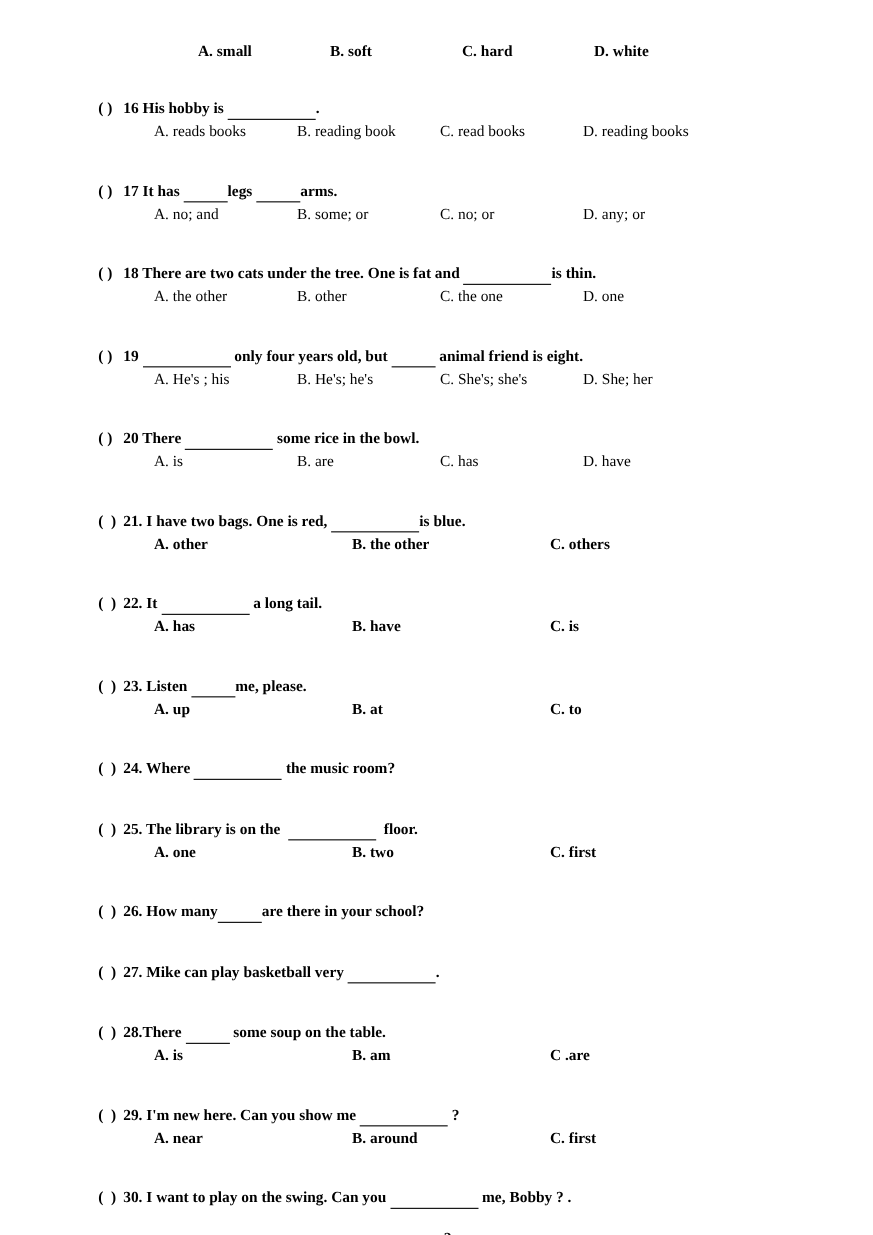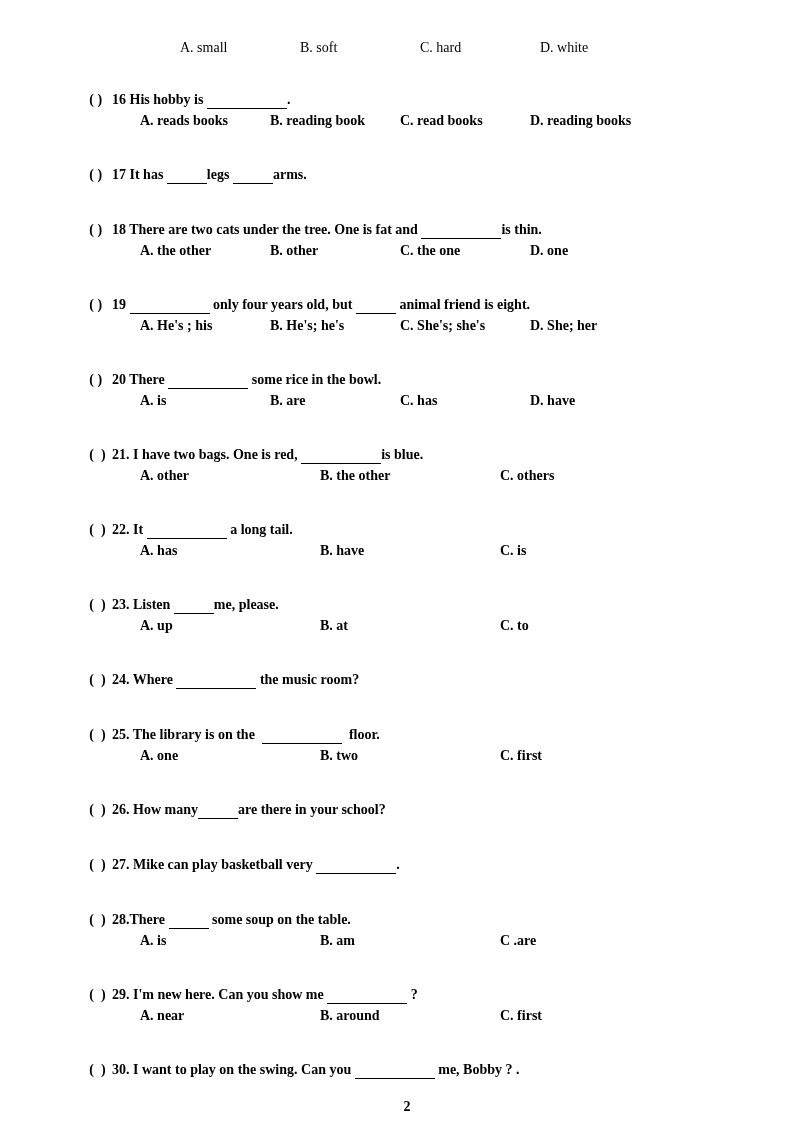--- a/index.html
+++ b/index.html
@@ -66,32 +66,32 @@
       display: inline-block;
       border-bottom: 1px solid #000;
       min-width: 80px;
     }
     .options-4col {
       display: flex;
       padding-left: 60px;
       margin-bottom: 6px;
     }
     .opt4 {
-      font-weight: bold;
+      font-weight: normal;
       min-width: 130px;
     }
     
     .top-options {
       display: flex;
       padding-left: 100px;
       margin-bottom: 8px;
       gap: 30px;
     }
     .top-opt {
-      font-weight: normal;
+      font-weight: bold;
       min-width: 90px;
     }
   </style>
 </head>
 <body>
 
 <div class="top-options">
   <span class="top-opt">A. small</span>
   <span class="top-opt">B. soft</span>
   <span class="top-opt">C. hard</span>
@@ -111,20 +111,26 @@
     <span class="opt4">D. reading books</span>
   </div>
 </div>
 
 <div class="question-block">
   <div class="question-line">
     <span class="paren-left">(</span>
     <span class="paren-right">&nbsp;)</span>
     <span class="q-text">17 It has <span class="blank-short">&nbsp;&nbsp;&nbsp;&nbsp;</span>legs <span class="blank-short">&nbsp;&nbsp;&nbsp;&nbsp;</span>arms.</span>
   </div>
+  <div class="options-4col">
+    <span class="opt4">A. no; and</span>
+    <span class="opt4">B. some; or</span>
+    <span class="opt4">C. no; or</span>
+    <span class="opt4">D. any; or</span>
+  </div>
 </div>
 
 <div class="question-block">
   <div class="question-line">
     <span class="paren-left">(</span>
     <span class="paren-right">&nbsp;)</span>
     <span class="q-text">18 There are two cats under the tree. One is fat and <span class="blank-long">&nbsp;&nbsp;&nbsp;&nbsp;&nbsp;&nbsp;</span>is thin.</span>
   </div>
   <div class="options-4col">
     <span class="opt4">A. the other</span>

